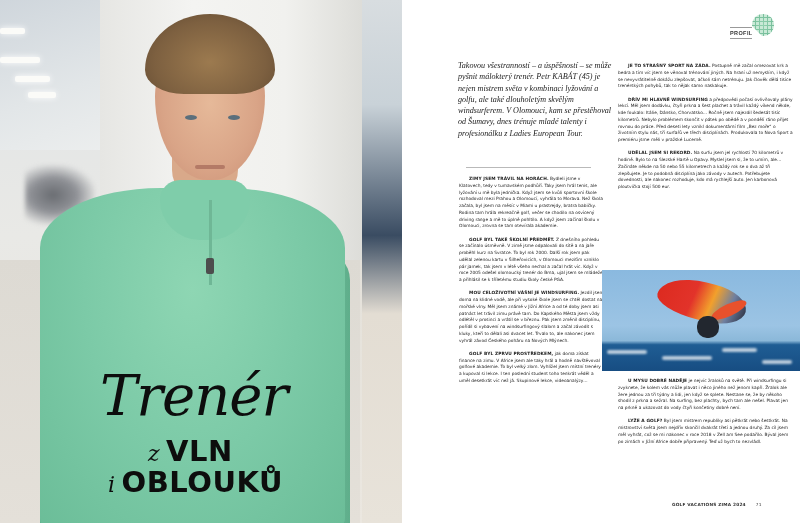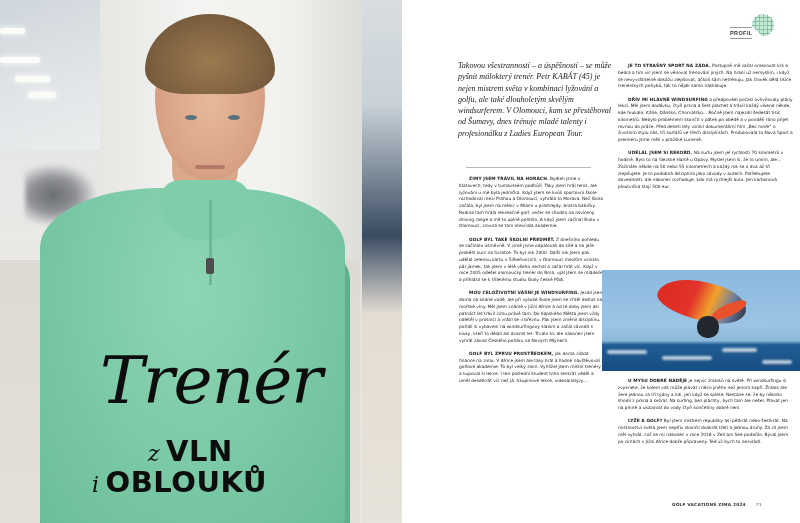--- a/index.html
+++ b/index.html
@@ -75,30 +75,30 @@
   .hair {
     position: absolute; left: 145px; top: 14px; width: 130px; height: 80px;
     background: radial-gradient(ellipse at 50% 60%, #9c7a4f 0%, #7d6040 60%, #5e4730 100%);
     border-radius: 50% 50% 30% 30% / 70% 70% 30% 30%;
   }
   .eye { position: absolute; width: 12px; height: 5px; background: #5b6f7c; border-radius: 50%; }
   .mouth { position: absolute; left: 195px; top: 165px; width: 30px; height: 4px; background: #b47a66; border-radius: 3px; }
 
   .title-block { position: absolute; left: 0; top: 0; width: 402px; height: 523px; }
   .title-main {
-    position: absolute; left: 100px; top: 348px;
+    position: absolute; left: 100px; top: 368px;
     font-family: "DejaVu Serif", serif; font-style: italic; font-weight: 400;
-    font-size: 66px; line-height: 1; color: #0d0d0d; letter-spacing: -1px;
+    font-size: 56px; line-height: 1; color: #0d0d0d; letter-spacing: -1px;
   }
   .title-sub1, .title-sub2 {
     position: absolute; font-family: "DejaVu Sans", sans-serif; font-weight: 700;
     font-size: 29px; line-height: 1; color: #0d0d0d; letter-spacing: 0.5px; text-align: center;
   }
   .title-sub1 { left: 148px; top: 437px; }
-  .title-sub2 { left: 92px; top: 468px; }
+  .title-sub2 { left: 108px; top: 468px; }
   .title-conj {
     font-family: "DejaVu Serif", serif; font-style: italic; font-weight: 400;
     font-size: 22px; margin-right: 6px;
   }
 
   
   .right-page { position: absolute; left: 402px; top: 0; width: 398px; height: 523px; background: #fff; }
 
   .section-tag { position: absolute; left: 328px; top: 27px; text-align: center; }
   .section-rule { width: 22px; height: 1px; background: #999; margin: 0 auto; }

